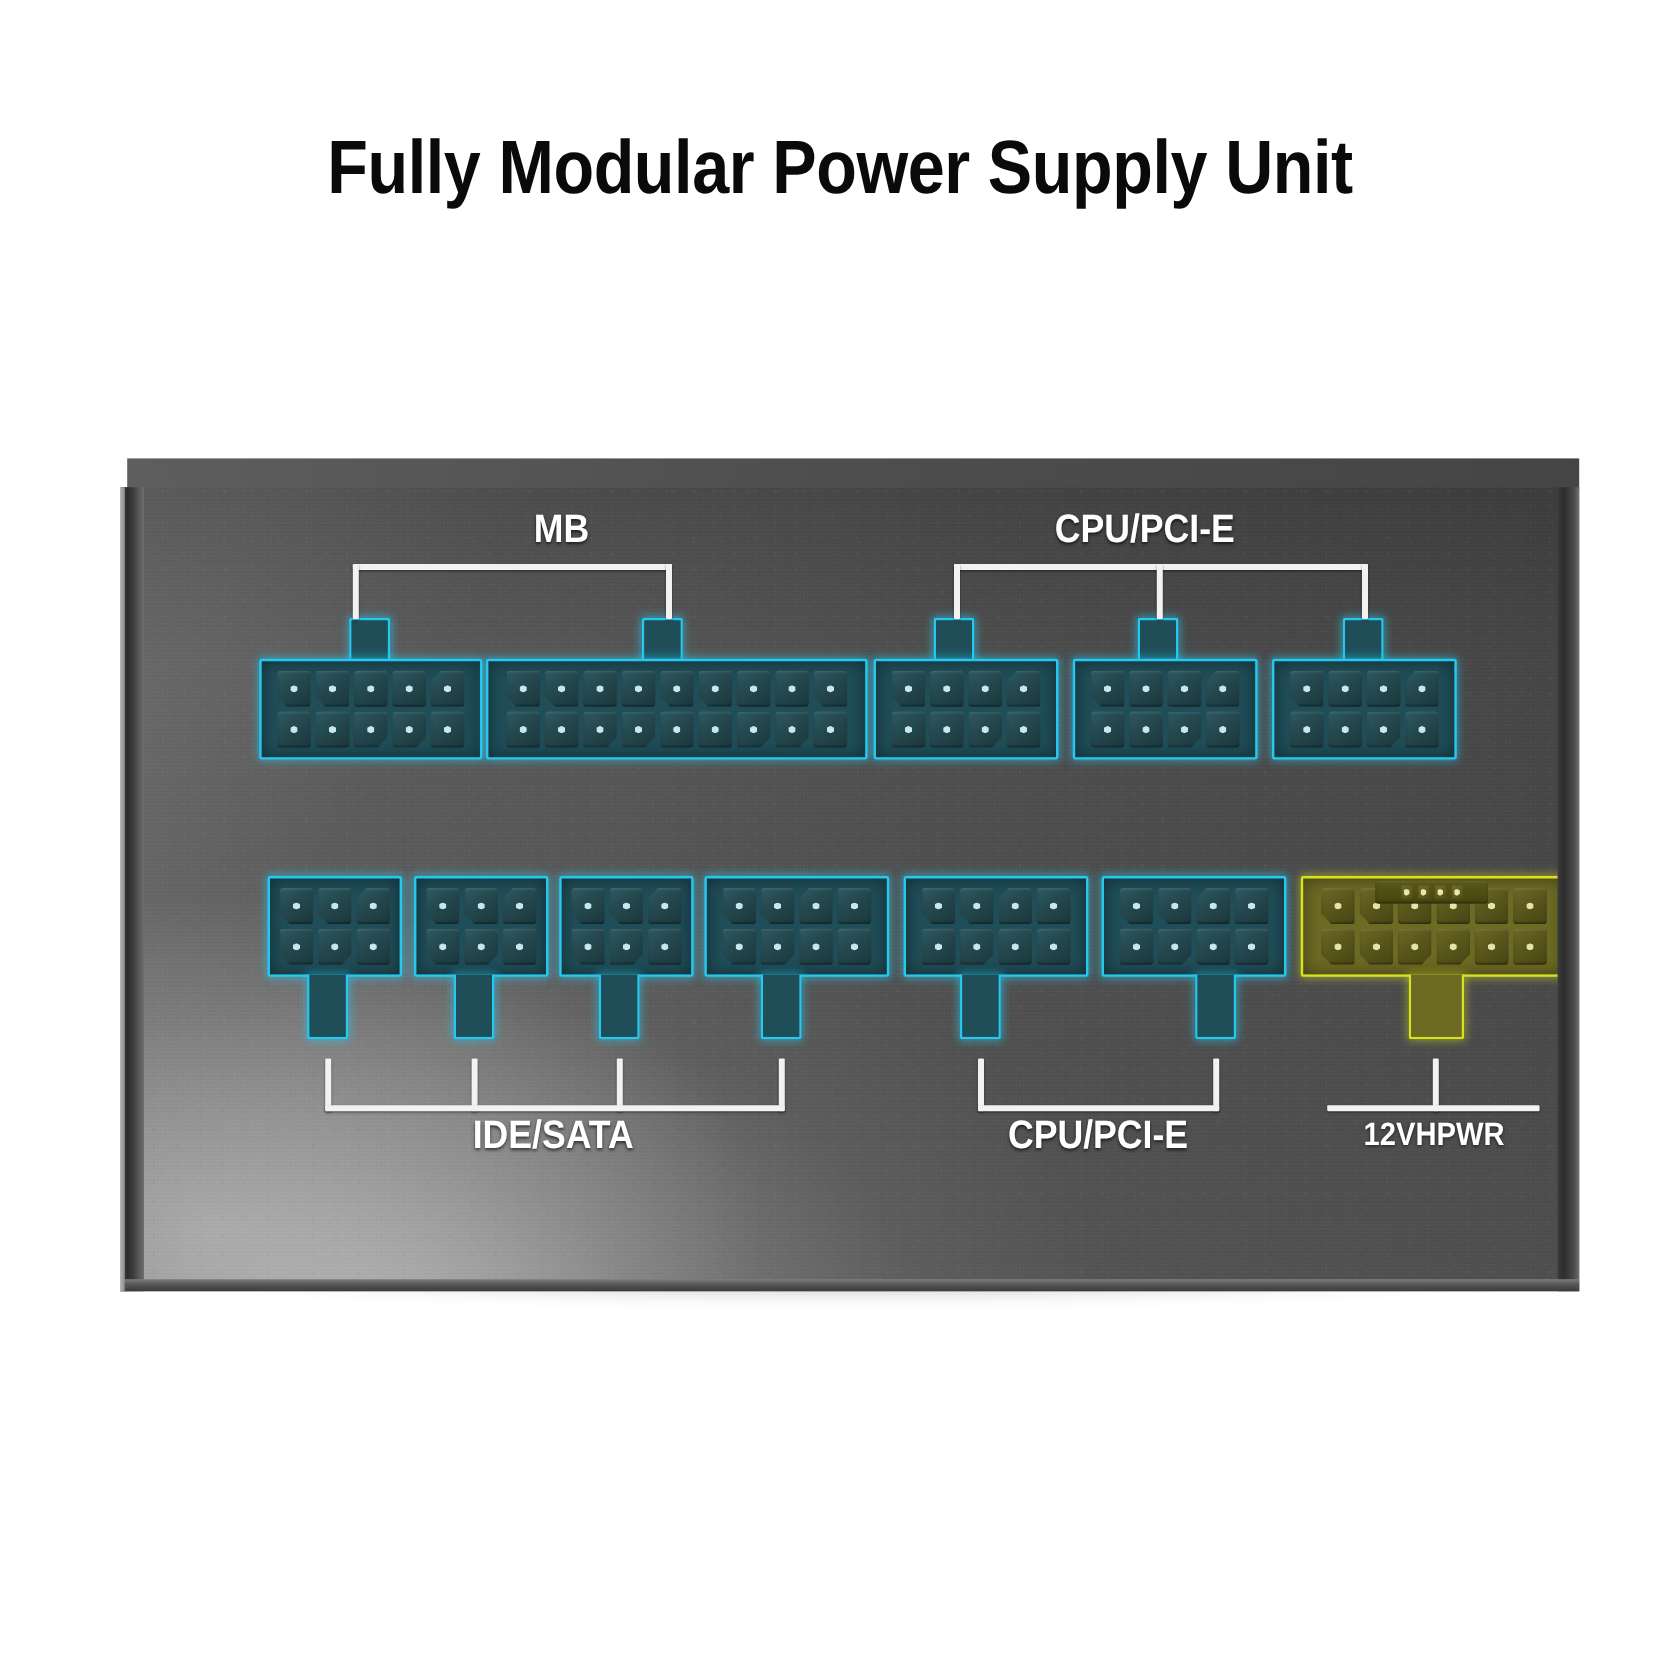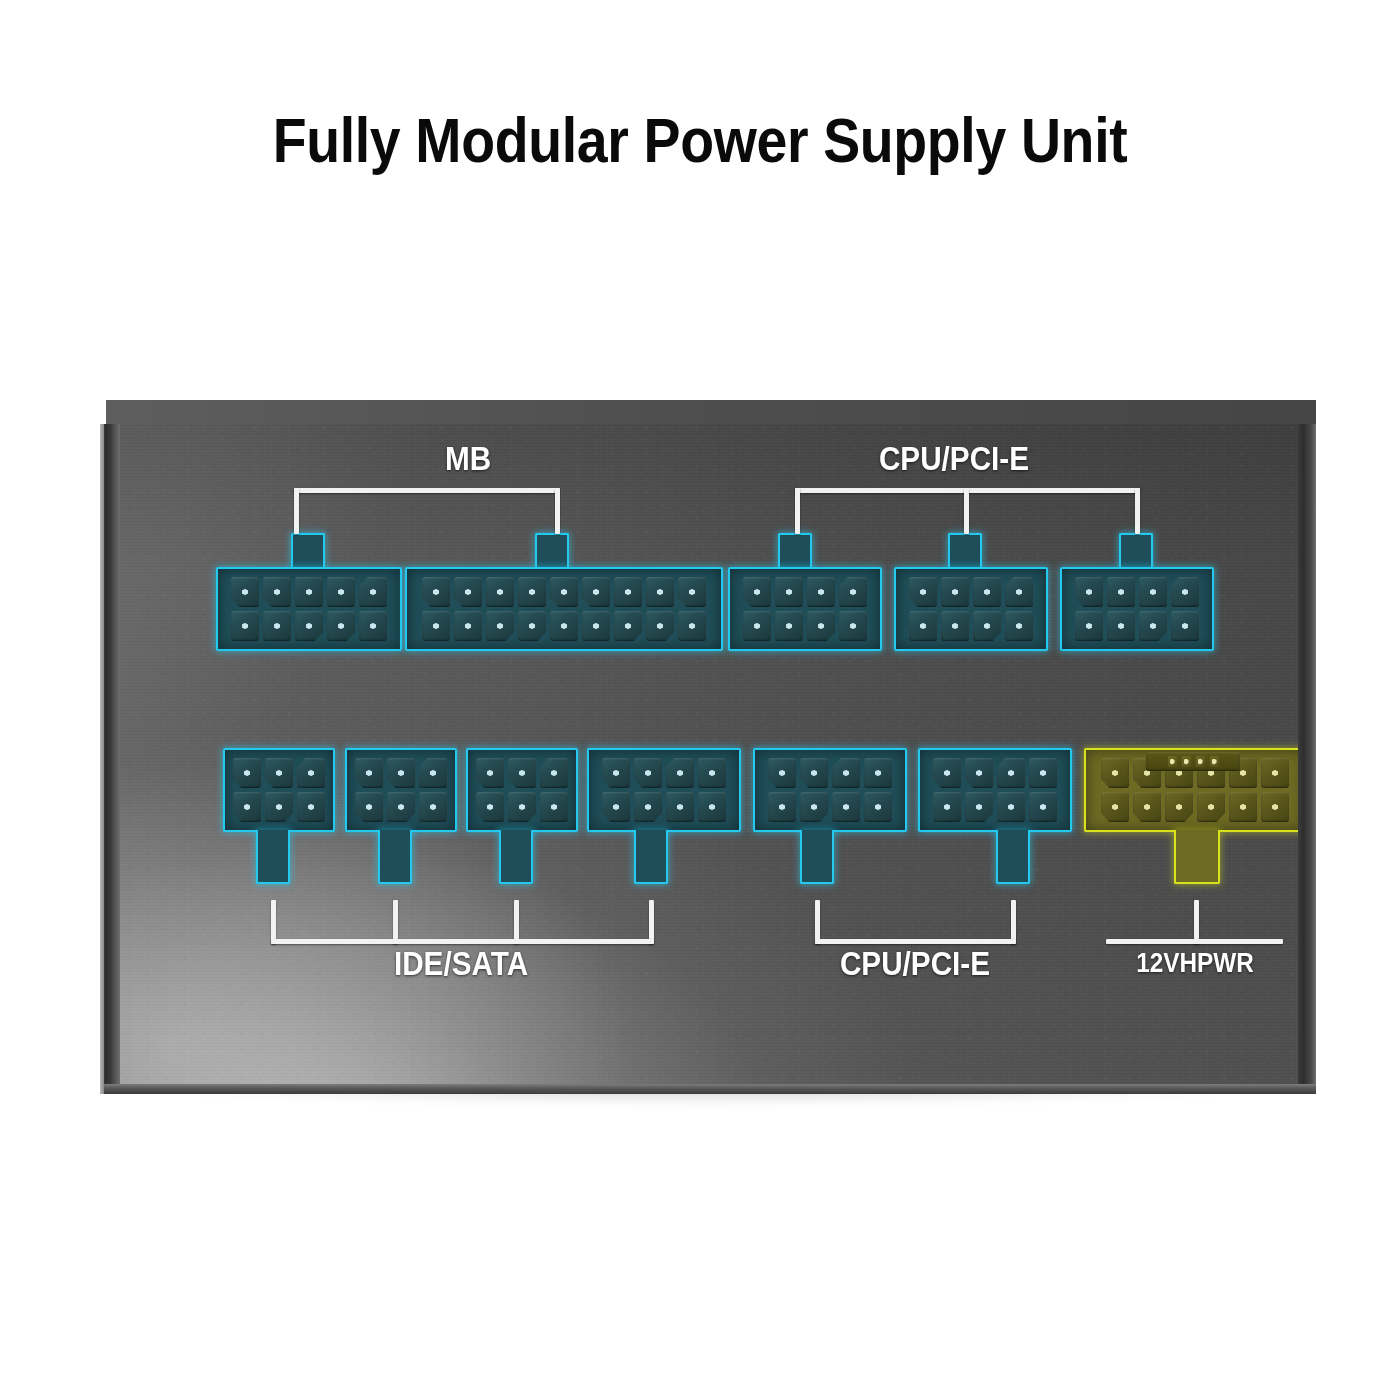--- a/index.html
+++ b/index.html
@@ -33,21 +33,21 @@
     color: #0a0a0a;
     transform: scaleX(0.88);
     transform-origin: 50% 50%;
     white-space: nowrap;
   }
 
   
   .psu-wrap {
     position: absolute;
     left: 88px;
-    top: 400px;
+    top: 382px;
     width: 1228px;
     height: 700px;
   }
 
   
   .psu-shadow {
     position: absolute;
     left: 18px;
     top: 678px;
     width: 1200px;

